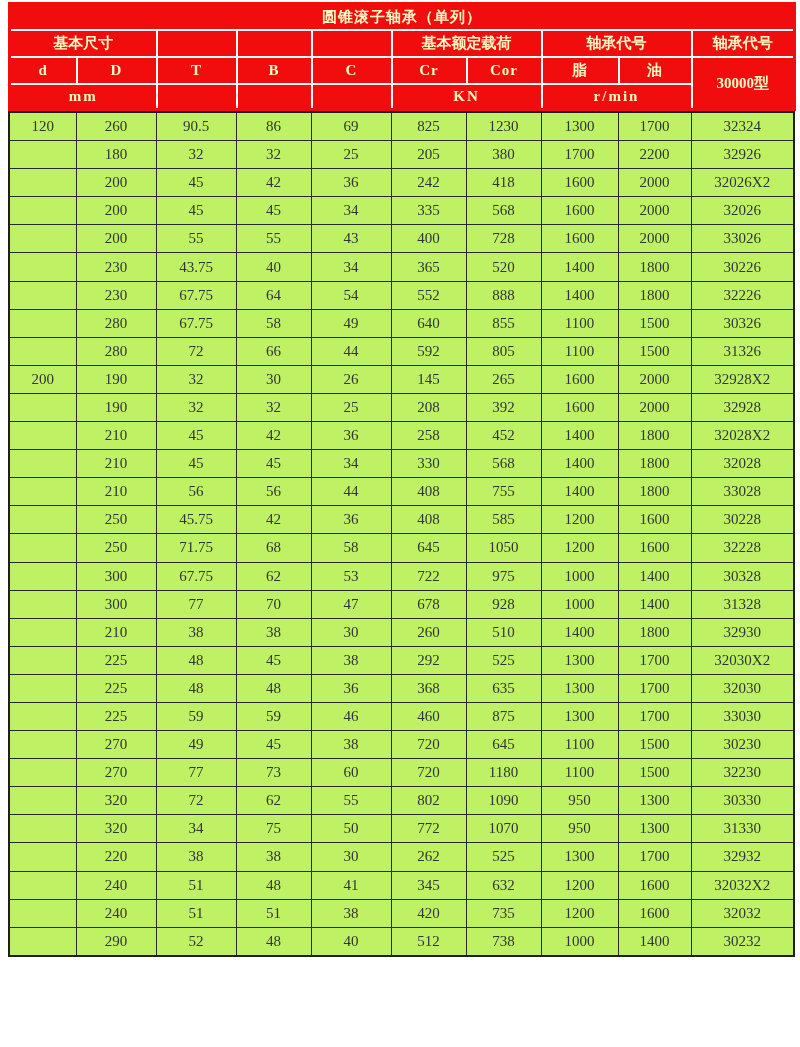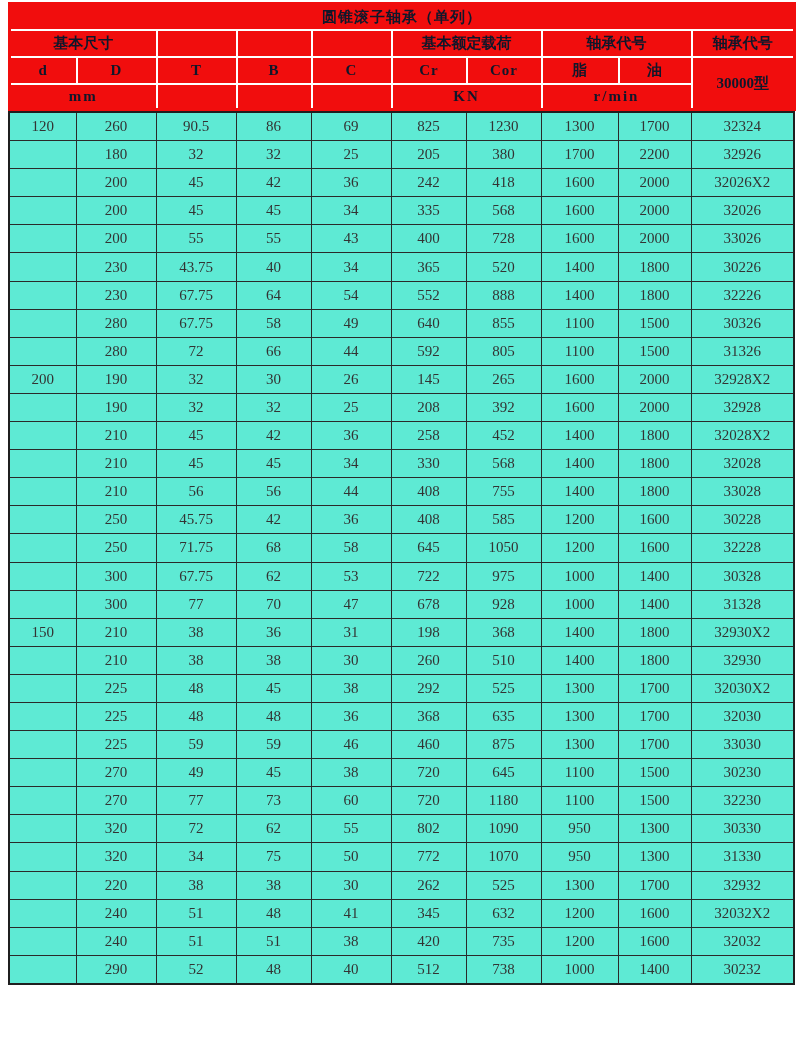--- a/index.html
+++ b/index.html
@@ -19,41 +19,41 @@
     table-layout: fixed;
     width: 785px;
   }
   
   .htable {
     background: #f10d0d;
     border: 3px solid #f10d0d;
   }
   .htable td {
     border: 2px solid #ffffff;
-    color: #0f172a;
+    color: #fef9c3;
     text-align: center;
     vertical-align: middle;
     font-weight: bold;
     font-size: 15px;
     padding: 0;
     overflow: hidden;
     white-space: nowrap;
   }
   .htable .title-cell {
     height: 24px;
     font-size: 15px;
     letter-spacing: 1px;
   }
   .htable .grp {  height: 25px; }
   .htable .col {  height: 25px; letter-spacing: 1px; }
   .htable .unit { height: 23px; letter-spacing: 2px; }
   .htable .code-type { letter-spacing: 0; }
   
   .dtable {
-    background: #5eead4;
+    background: #bef264;
     border: 2px solid #1f1f1f;
   }
   .dtable td {
     border: 1px solid #2a2a2a;
     color: #333333;
     text-align: center;
     vertical-align: middle;
     font-size: 15px;
     height: 27.1px;
     padding: 0;
@@ -339,32 +339,20 @@
           <td>77</td>
           <td>70</td>
           <td>47</td>
           <td>678</td>
           <td>928</td>
           <td>1000</td>
           <td>1400</td>
           <td>31328</td>
         </tr>
         <tr>
-          <td>150</td>
-          <td>210</td>
-          <td>38</td>
-          <td>36</td>
-          <td>31</td>
-          <td>198</td>
-          <td>368</td>
-          <td>1400</td>
-          <td>1800</td>
-          <td>32930X2</td>
-        </tr>
-        <tr>
           <td></td>
           <td>210</td>
           <td>38</td>
           <td>38</td>
           <td>30</td>
           <td>260</td>
           <td>510</td>
           <td>1400</td>
           <td>1800</td>
           <td>32930</td>

